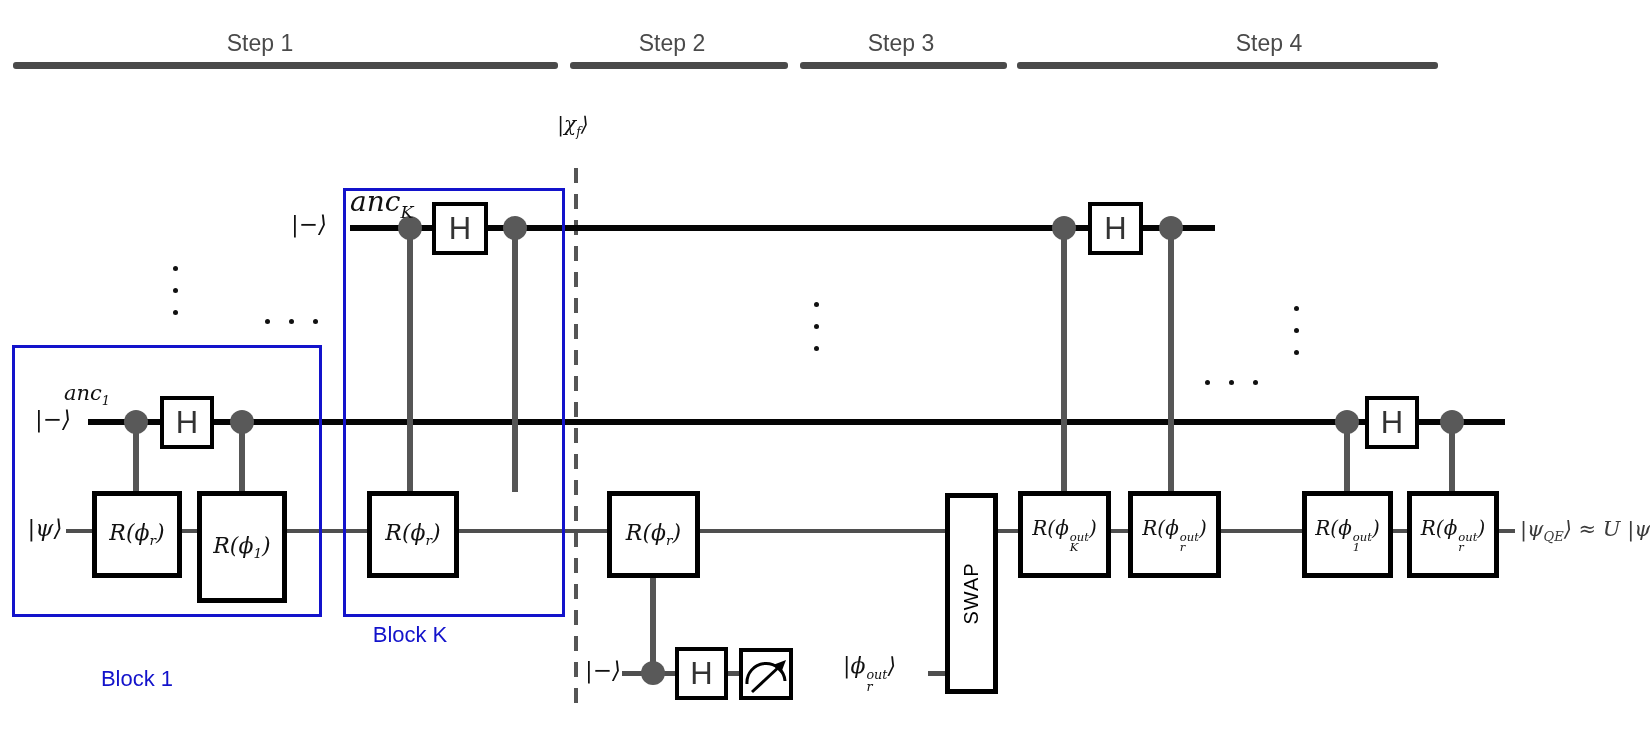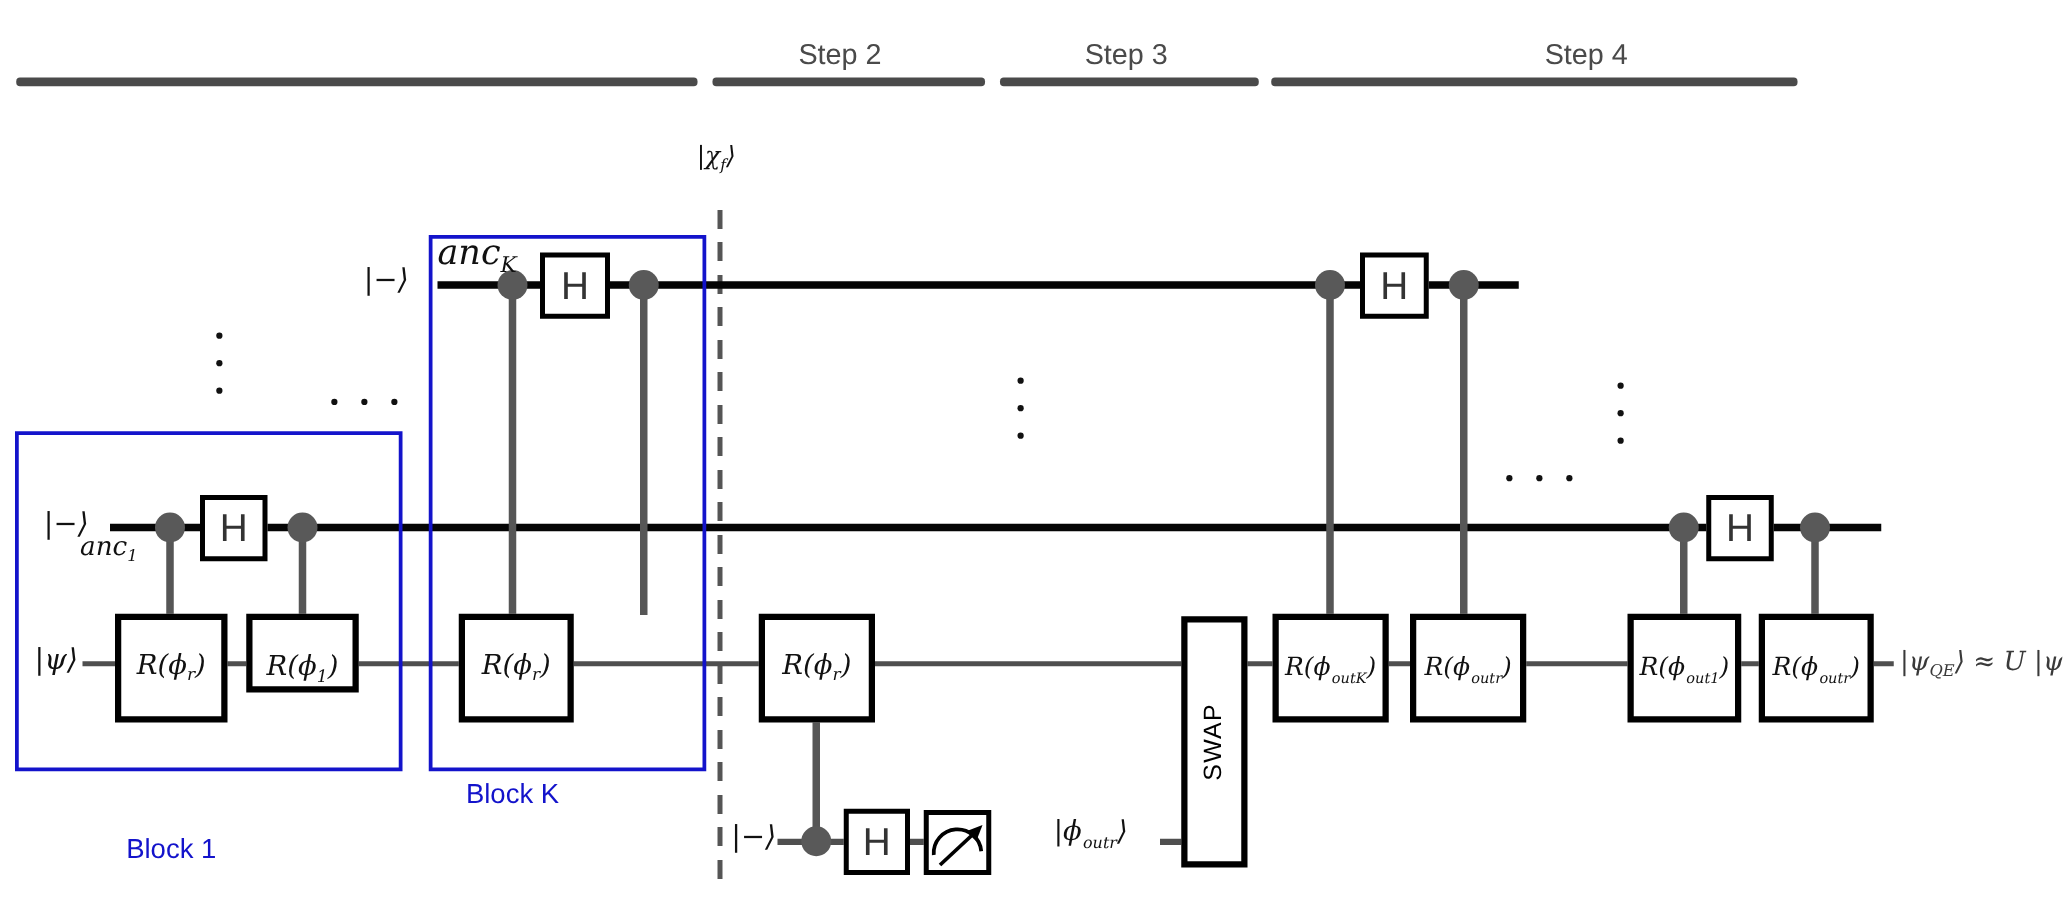--- a/index.html
+++ b/index.html
@@ -27,34 +27,35 @@
   .swapbox .swap-txt{transform:rotate(-90deg);font-family:"Liberation Sans",sans-serif;
      font-size:20px;letter-spacing:1px;color:#000;font-style:normal;}
   .meterbox{border:4px solid #000;}
   
   .blkframe{position:absolute;border:3px solid var(--block-blue,#1313cb);box-sizing:border-box;background:transparent;}
   .blklabel{position:absolute;top:622px;text-align:center;font-size:22px;color:var(--block-blue,#1313cb);}
   
   .mlab{position:absolute;font-family:"DejaVu Serif",serif;font-style:italic;font-size:23px;color:#111;white-space:nowrap;}
   .mlab.center{text-align:center;}
   sub{font-size:0.62em;}
-  .stk{display:inline-flex;flex-direction:row;align-items:flex-start;vertical-align:-0.5em;
+  .stk{display:inline-flex;flex-direction:column;align-items:flex-start;vertical-align:-0.5em;
        line-height:0.9;font-size:0.58em;margin-left:1px;}
   .stk .sp,.stk .sb{display:block;}
   .outlab{color:var(--output-text,#3a3a3a);font-size:21px;}
   
   .ellv{position:absolute;display:flex;flex-direction:column;gap:17px;}
   .ellh{position:absolute;display:flex;flex-direction:row;gap:19px;}
   .ellv i,.ellh i{width:5px;height:5px;border-radius:50%;background:#111;display:block;}
 </style>
 </head>
 <body>
 
 <div class="canvas">
 
+  <div class="step-label" style="left:160px;width:200px;">Step 1</div>
   <div class="step-rule" style="left:13px;width:545px;"></div>
   <div class="step-label" style="left:572px;width:200px;">Step 2</div>
   <div class="step-rule" style="left:570px;width:218px;"></div>
   <div class="step-label" style="left:801px;width:200px;">Step 3</div>
   <div class="step-rule" style="left:800px;width:207px;"></div>
   <div class="step-label" style="left:1169px;width:200px;">Step 4</div>
   <div class="step-rule" style="left:1017px;width:421px;"></div>
 
   <div class="mlab center" style="left:523px;top:112px;width:100px;font-size:20px;">
     <span>|χ</span><sub>f</sub><span>⟩</span>
@@ -104,21 +105,21 @@
   <div class="gate hbox" style="left:1088px;top:202px;width:55px;height:53px;">
       <span>H</span>
     </div>
   <div class="gate hbox" style="left:1365px;top:396px;width:54px;height:53px;">
       <span>H</span>
     </div>
 
   <div class="gate rbox" style="left:92px;top:491px;width:90px;height:87px;">
     <span><span>R(ϕ</span><sub>r</sub><span>)</span></span>
   </div>
-  <div class="gate rbox" style="left:197px;top:491px;width:90px;height:63px;align-items:flex-end;">
+  <div class="gate rbox" style="left:197px;top:491px;width:90px;height:112px;">
     <span><span>R(ϕ</span><sub>1</sub><span>)</span></span>
   </div>
   <div class="gate rbox" style="left:367px;top:491px;width:92px;height:87px;">
     <span><span>R(ϕ</span><sub>r</sub><span>)</span></span>
   </div>
   <div class="gate rbox" style="left:607px;top:491px;width:93px;height:87px;">
     <span><span>R(ϕ</span><sub>r</sub><span>)</span></span>
   </div>
   <div class="gate rbox small" style="left:1018px;top:491px;width:93px;height:87px;">
     <span><span>R(ϕ</span><span class="stk">
@@ -155,21 +156,21 @@
       <line x1="9" y1="40" x2="38" y2="13" stroke="#000" stroke-width="3"></line>
       <polygon points="43,8 30,13 38,21" fill="#000"></polygon>
     </svg>
   </div>
 
   <div class="mlab" style="left:350px;top:185px;font-size:28px;">
     <span>anc</span><sub>K</sub>
   </div>
   <div class="mlab center" style="left:280px;width:58px;top:211px;">|−⟩</div>
 
-  <div class="mlab" style="left:64px;top:381px;font-size:21px;margin-top:44px;">
+  <div class="mlab" style="left:64px;top:381px;font-size:21px;">
     <span>anc</span><sub>1</sub>
   </div>
   <div class="mlab center" style="left:24px;width:58px;top:406px;">|−⟩</div>
 
   <div class="mlab center" style="left:16px;width:58px;top:515px;">|ψ⟩</div>
 
   <div class="mlab center" style="left:574px;width:58px;top:657px;">|−⟩</div>
 
   <div class="mlab" style="left:843px;top:653px;font-size:22px;">
     <span>|ϕ</span><span class="stk">

